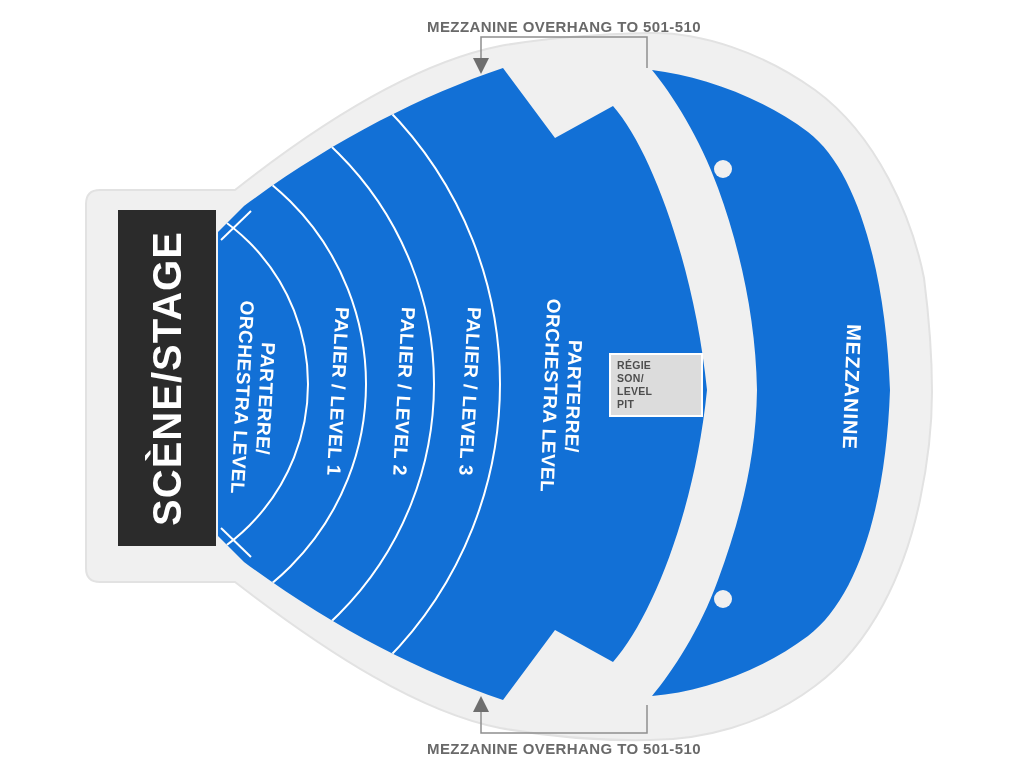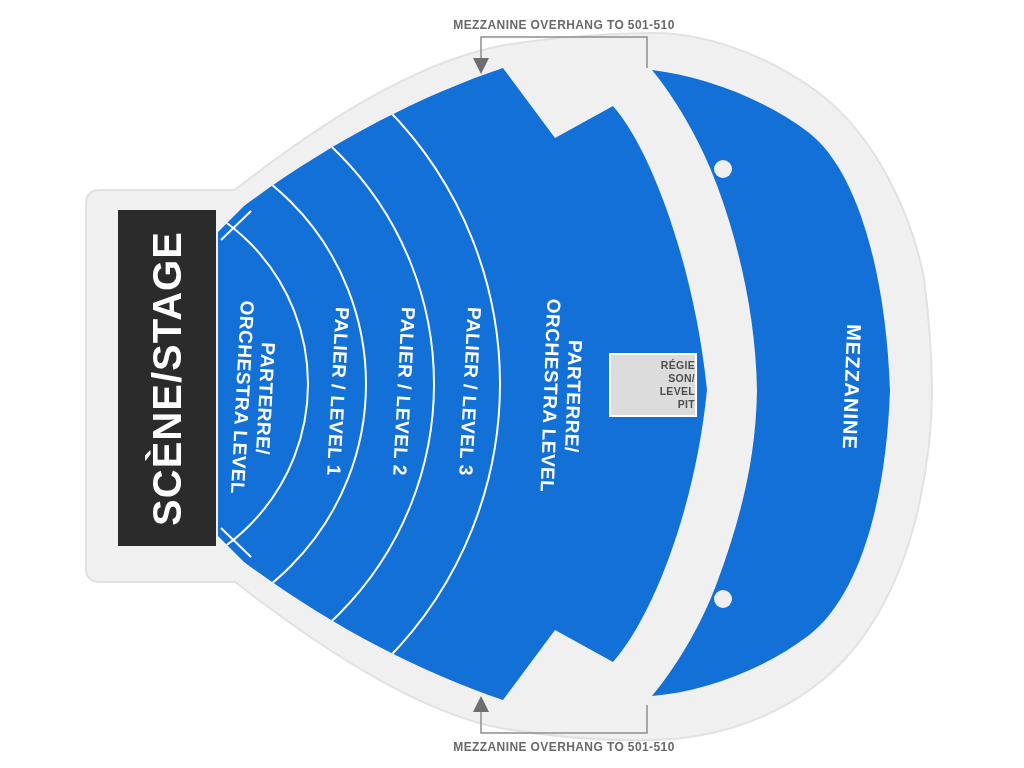--- a/index.html
+++ b/index.html
@@ -20,27 +20,27 @@
     position:absolute;left:118px;top:210px;width:98px;height:336px;
     background:#2b2b2b;display:flex;align-items:center;justify-content:center;
   }
   .stage-box span{
     color:#ffffff;font-weight:700;font-size:40px;letter-spacing:1px;
     white-space:nowrap;transform:rotate(-90deg);
   }
   .soundpit{
     position:absolute;left:609px;top:353px;width:84px;height:60px;
     background:#dcdcdc;border:2px solid #ffffff;
-    display:flex;flex-direction:column;align-items:flex-end;justify-content:center;
+    display:flex;flex-direction:column;align-items:flex-start;justify-content:center;
     color:#4d4d4d;font-weight:700;font-size:10.5px;line-height:13px;
-    letter-spacing:0.3px;text-align:center;
+    letter-spacing:0.3px;text-align:center;padding-left:6px;
   }
   .annot{
     position:absolute;width:320px;text-align:center;color:#696969;
-    font-weight:700;font-size:12px;letter-spacing:0.4px;white-space:nowrap;
+    font-weight:700;font-size:15px;letter-spacing:0.4px;white-space:nowrap;
   }
   .annot.top{left:404px;top:18px;}
   .annot.bottom{left:404px;top:740px;}
 </style>
 </head>
 <body>
 
 <div class="canvas">
 
   <svg width="1024" height="768" viewBox="0 0 1024 768">

